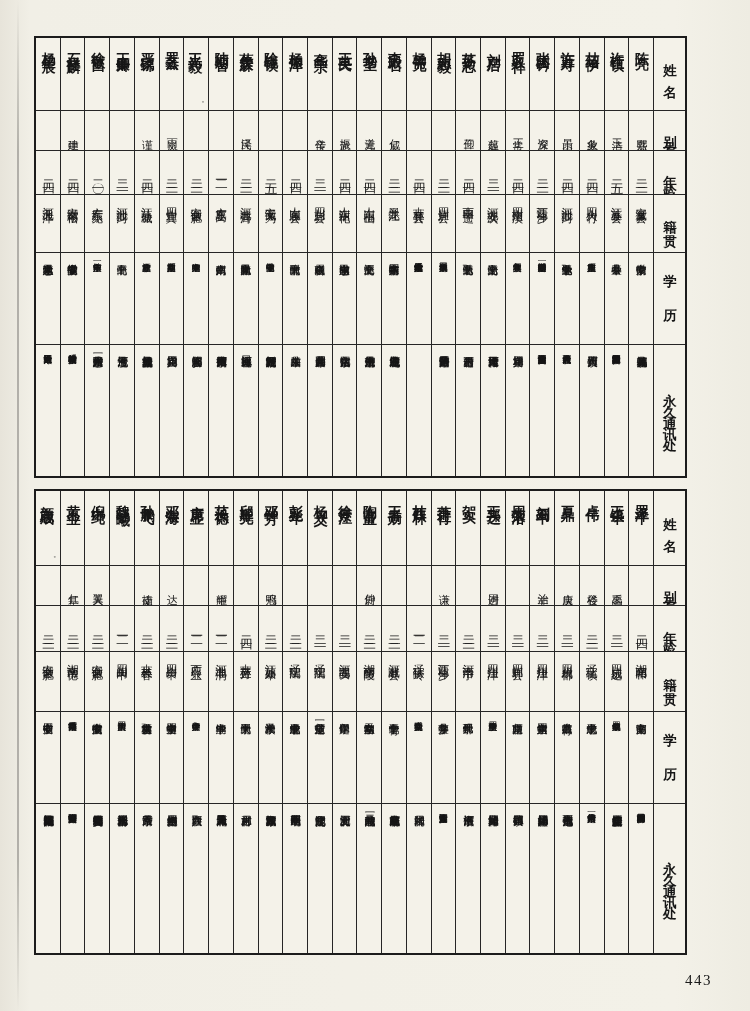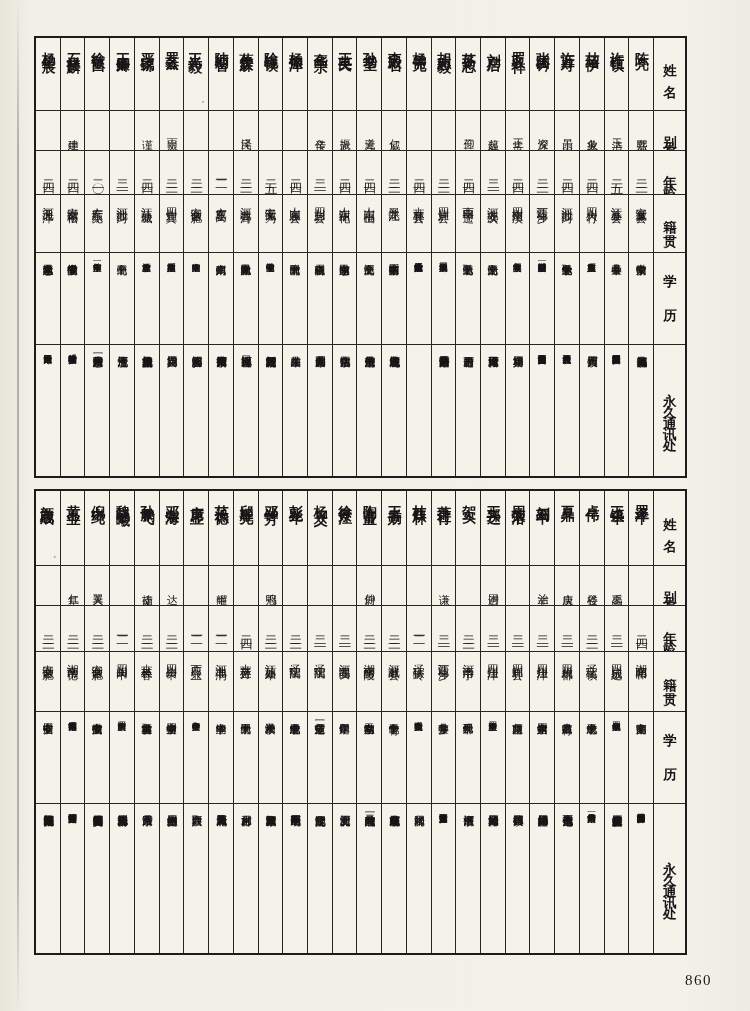--- a/index.html
+++ b/index.html
@@ -1109,14 +1109,14 @@
         </div>
         <div class="cell r-edu">
           <span class="vt">安徽省立四中</span>
         </div>
         <div class="cell r-addr">
           <span class="vt">芜湖巢县烔炀河福民医院转</span>
         </div>
       </div>
     </div>
 
-  <div class="page-num">860</div>
+  <div class="page-num">443</div>
 </div>
 
 </body></html>

